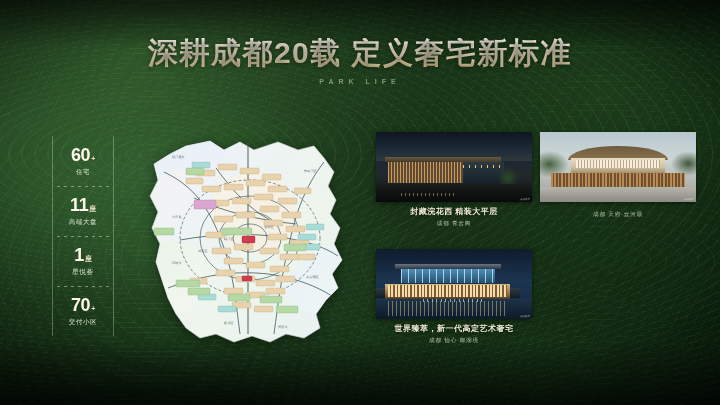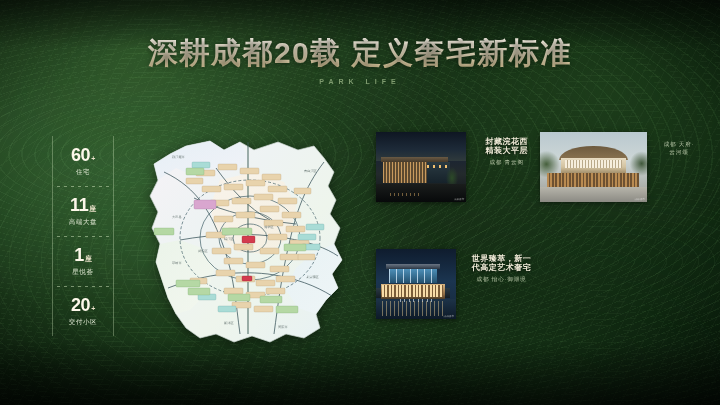--- a/index.html
+++ b/index.html
@@ -85,21 +85,21 @@
   .stat-label { margin-top:4px; font-size:6.5px; color:#dfe7d2; letter-spacing:.6px; }
 
   
   .map-wrap { position:absolute; left:128px; top:128px; width:240px; height:235px; z-index:5; }
   .map-svg { width:100%; height:100%; display:block; filter:drop-shadow(0 2px 6px rgba(0,0,0,.45)); }
 
   
   .grid { position:absolute; left:376px; top:132px; width:320px; height:228px; z-index:6;
           display:grid; grid-template-columns:1fr 1fr; grid-template-rows:1fr 1fr;
           column-gap:8px; row-gap:6px; }
-  .card { display:flex; flex-direction:row;gap:15px; }
+  .card { display:flex; flex-direction:column; }
   .photo { width:100%; height:70px; position:relative; overflow:hidden;
            box-shadow:0 1px 5px rgba(0,0,0,.5); }
   .cap { text-align:center; margin-top:6px; }
   .cap-main { font-size:8px; font-weight:bold; color:#f3edda; letter-spacing:.5px; line-height:1.1;
               text-shadow:0 1px 3px rgba(0,0,0,.6); }
   .cap-sub { font-size:5.6px; color:#b9c7a8; letter-spacing:.8px; margin-top:3px; }
 
   
   .p1 { background:linear-gradient(to bottom,#121a26 0%,#1a2433 34%,#232a2c 60%,#0d1114 100%); }
   .p1 .sky { position:absolute; left:0; top:0; width:100%; height:42%;
@@ -229,21 +229,21 @@
     <div class="stat">
       <div class="stat-num">
         <span>1</span>
         <span class="stat-unit">座</span>
       </div>
       <div class="stat-label">星悦荟</div>
     </div>
 
     <div class="stat">
       <div class="stat-num">
-        <span>20</span>
+        <span>70</span>
         <span class="stat-unit">+</span>
       </div>
       <div class="stat-label">交付小区</div>
     </div>
   </div>
 
   <div class="map-wrap">
     <svg class="map-svg" viewBox="0 0 240 235">
       <defs>
         <linearGradient id="mapFill" x1="0" y1="0" x2="1" y2="1">

